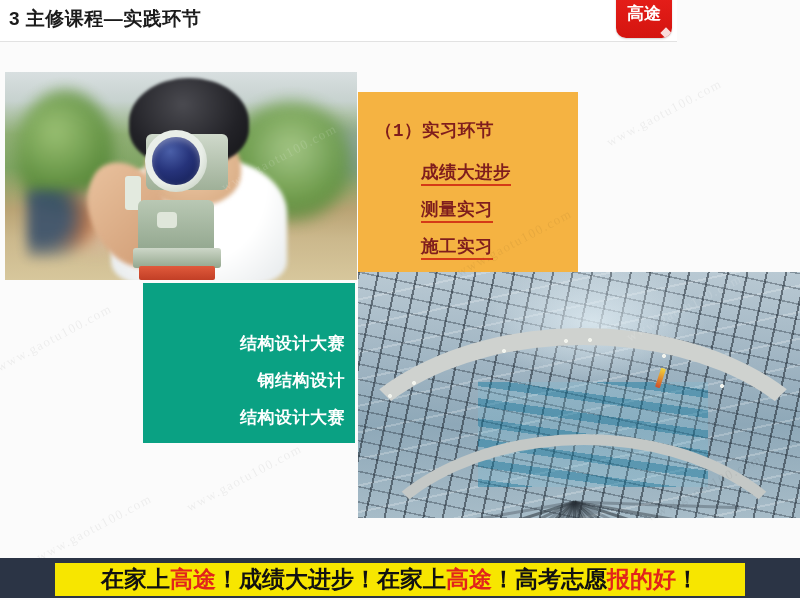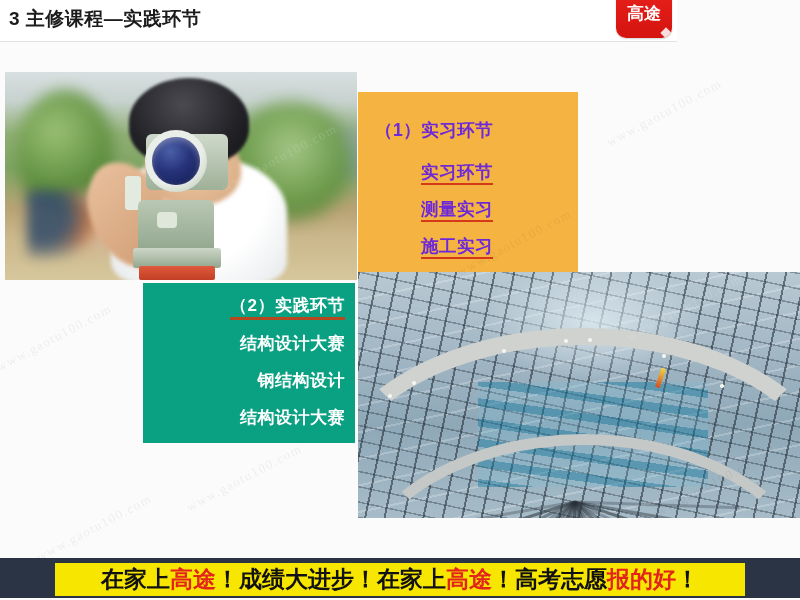--- a/index.html
+++ b/index.html
@@ -243,25 +243,26 @@
   #box-internship {
     position: absolute;
     left: 358px; top: 92px;
     width: 220px; height: 180px;
     background: #f5b342;
     z-index: 3;
     padding: 0;
   }
   #box-internship .line {
     position: absolute;
-    color: #6d28d9;
+    color: #7f1d1d;
     font-weight: bold;
     font-size: 17.5px;
     white-space: nowrap;
     letter-spacing: .5px;
+    font-family: Liberation Mono, monospace;
   }
   #box-internship .line .ul {
     border-bottom: 2.5px solid #d43a17;
     padding-bottom: 1px;
   }
   #li-1 { left: 17px;  top: 26px; }
   #li-2 { left: 63px;  top: 68px; }
   #li-3 { left: 63px;  top: 105px; }
   #li-4 { left: 63px;  top: 142px; }
 
@@ -384,34 +385,31 @@
       <div class="strut" style="left: 215px; top: 230px; height: 213px; opacity: 0.43; transform: rotate(64deg);"></div>
       <div class="strut" style="left: 215px; top: 230px; height: 165px; opacity: 0.56; transform: rotate(72deg);"></div>
       <div class="strut" style="left: 215px; top: 230px; height: 181px; opacity: 0.3; transform: rotate(80deg);"></div>
     </div>
 
   <div id="box-internship">
     <div class="line" id="li-1">
       <span class="plain">（1）实习环节</span>
     </div>
     <div class="line" id="li-2">
-      <span class="ul">实习环节</span>
+      <span class="ul">成绩大进步</span>
     </div>
     <div class="line" id="li-3">
       <span class="ul">测量实习</span>
     </div>
     <div class="line" id="li-4">
       <span class="ul">施工实习</span>
     </div>
   </div>
 
   <div id="box-practice">
-    <div class="line" id="pr-1">
-      <span class="ul">（2）实践环节</span>
-    </div>
     <div class="line" id="pr-2">
       <span>结构设计大赛</span>
     </div>
     <div class="line" id="pr-3">
       <span>钢结构设计</span>
     </div>
     <div class="line" id="pr-4">
       <span>结构设计大赛</span>
     </div>
   </div>

